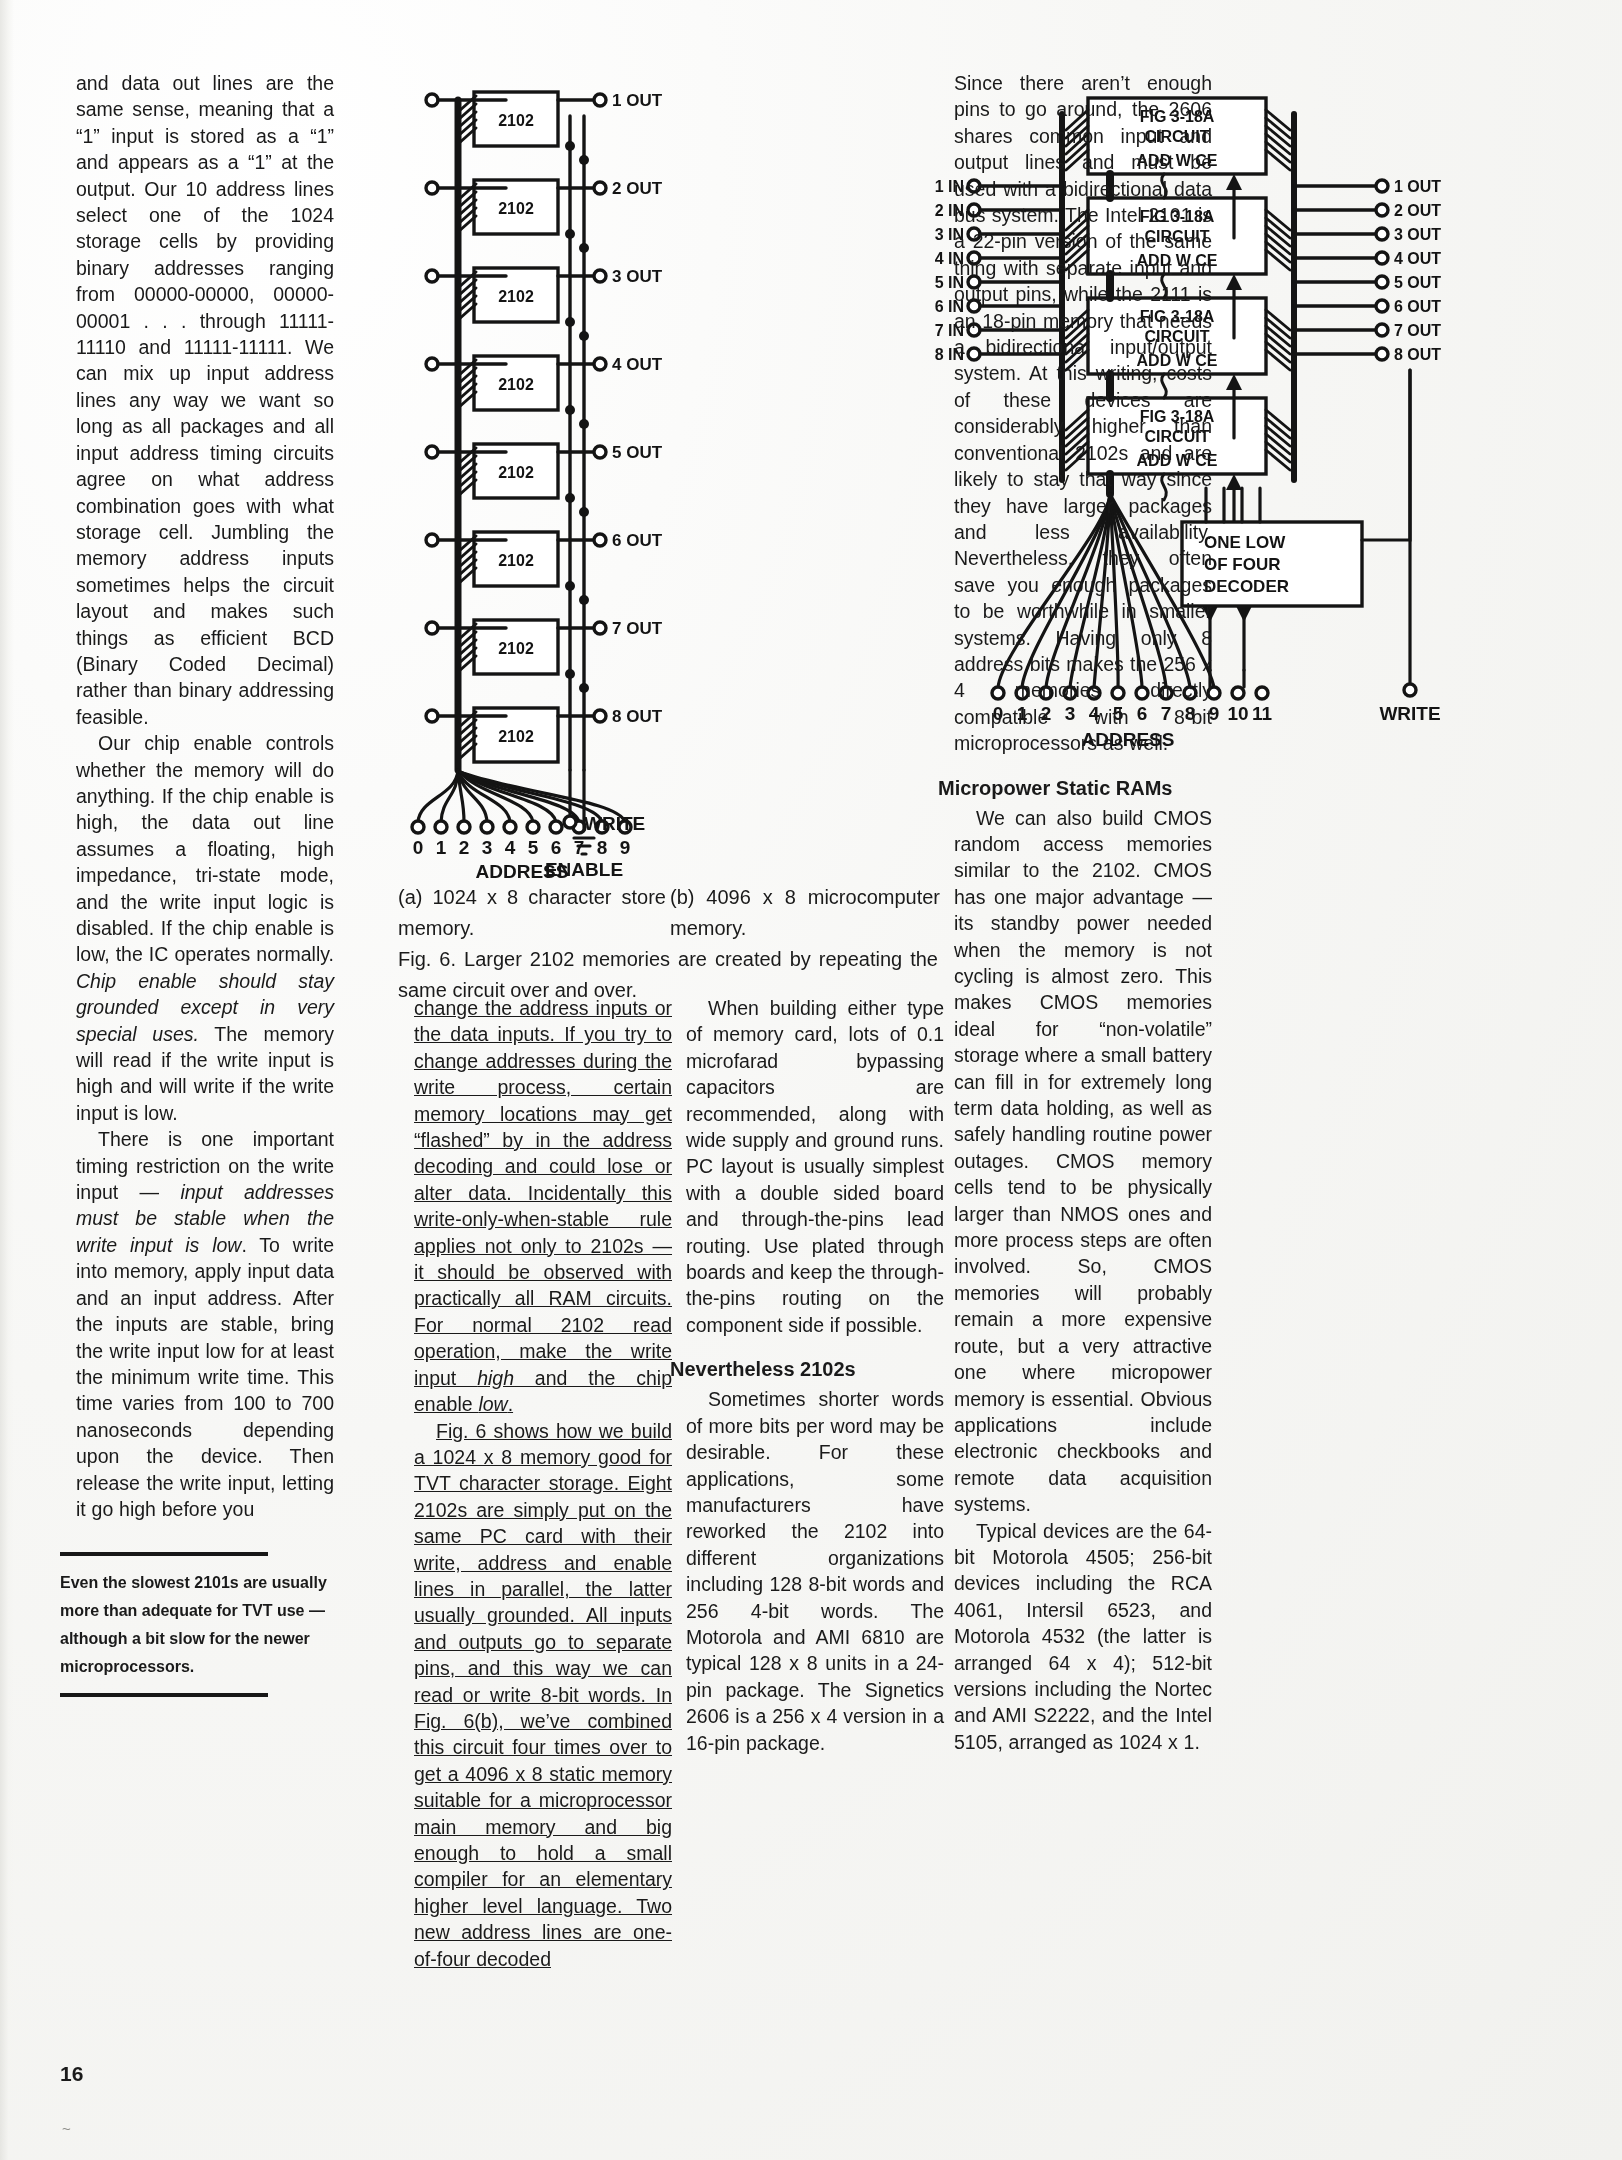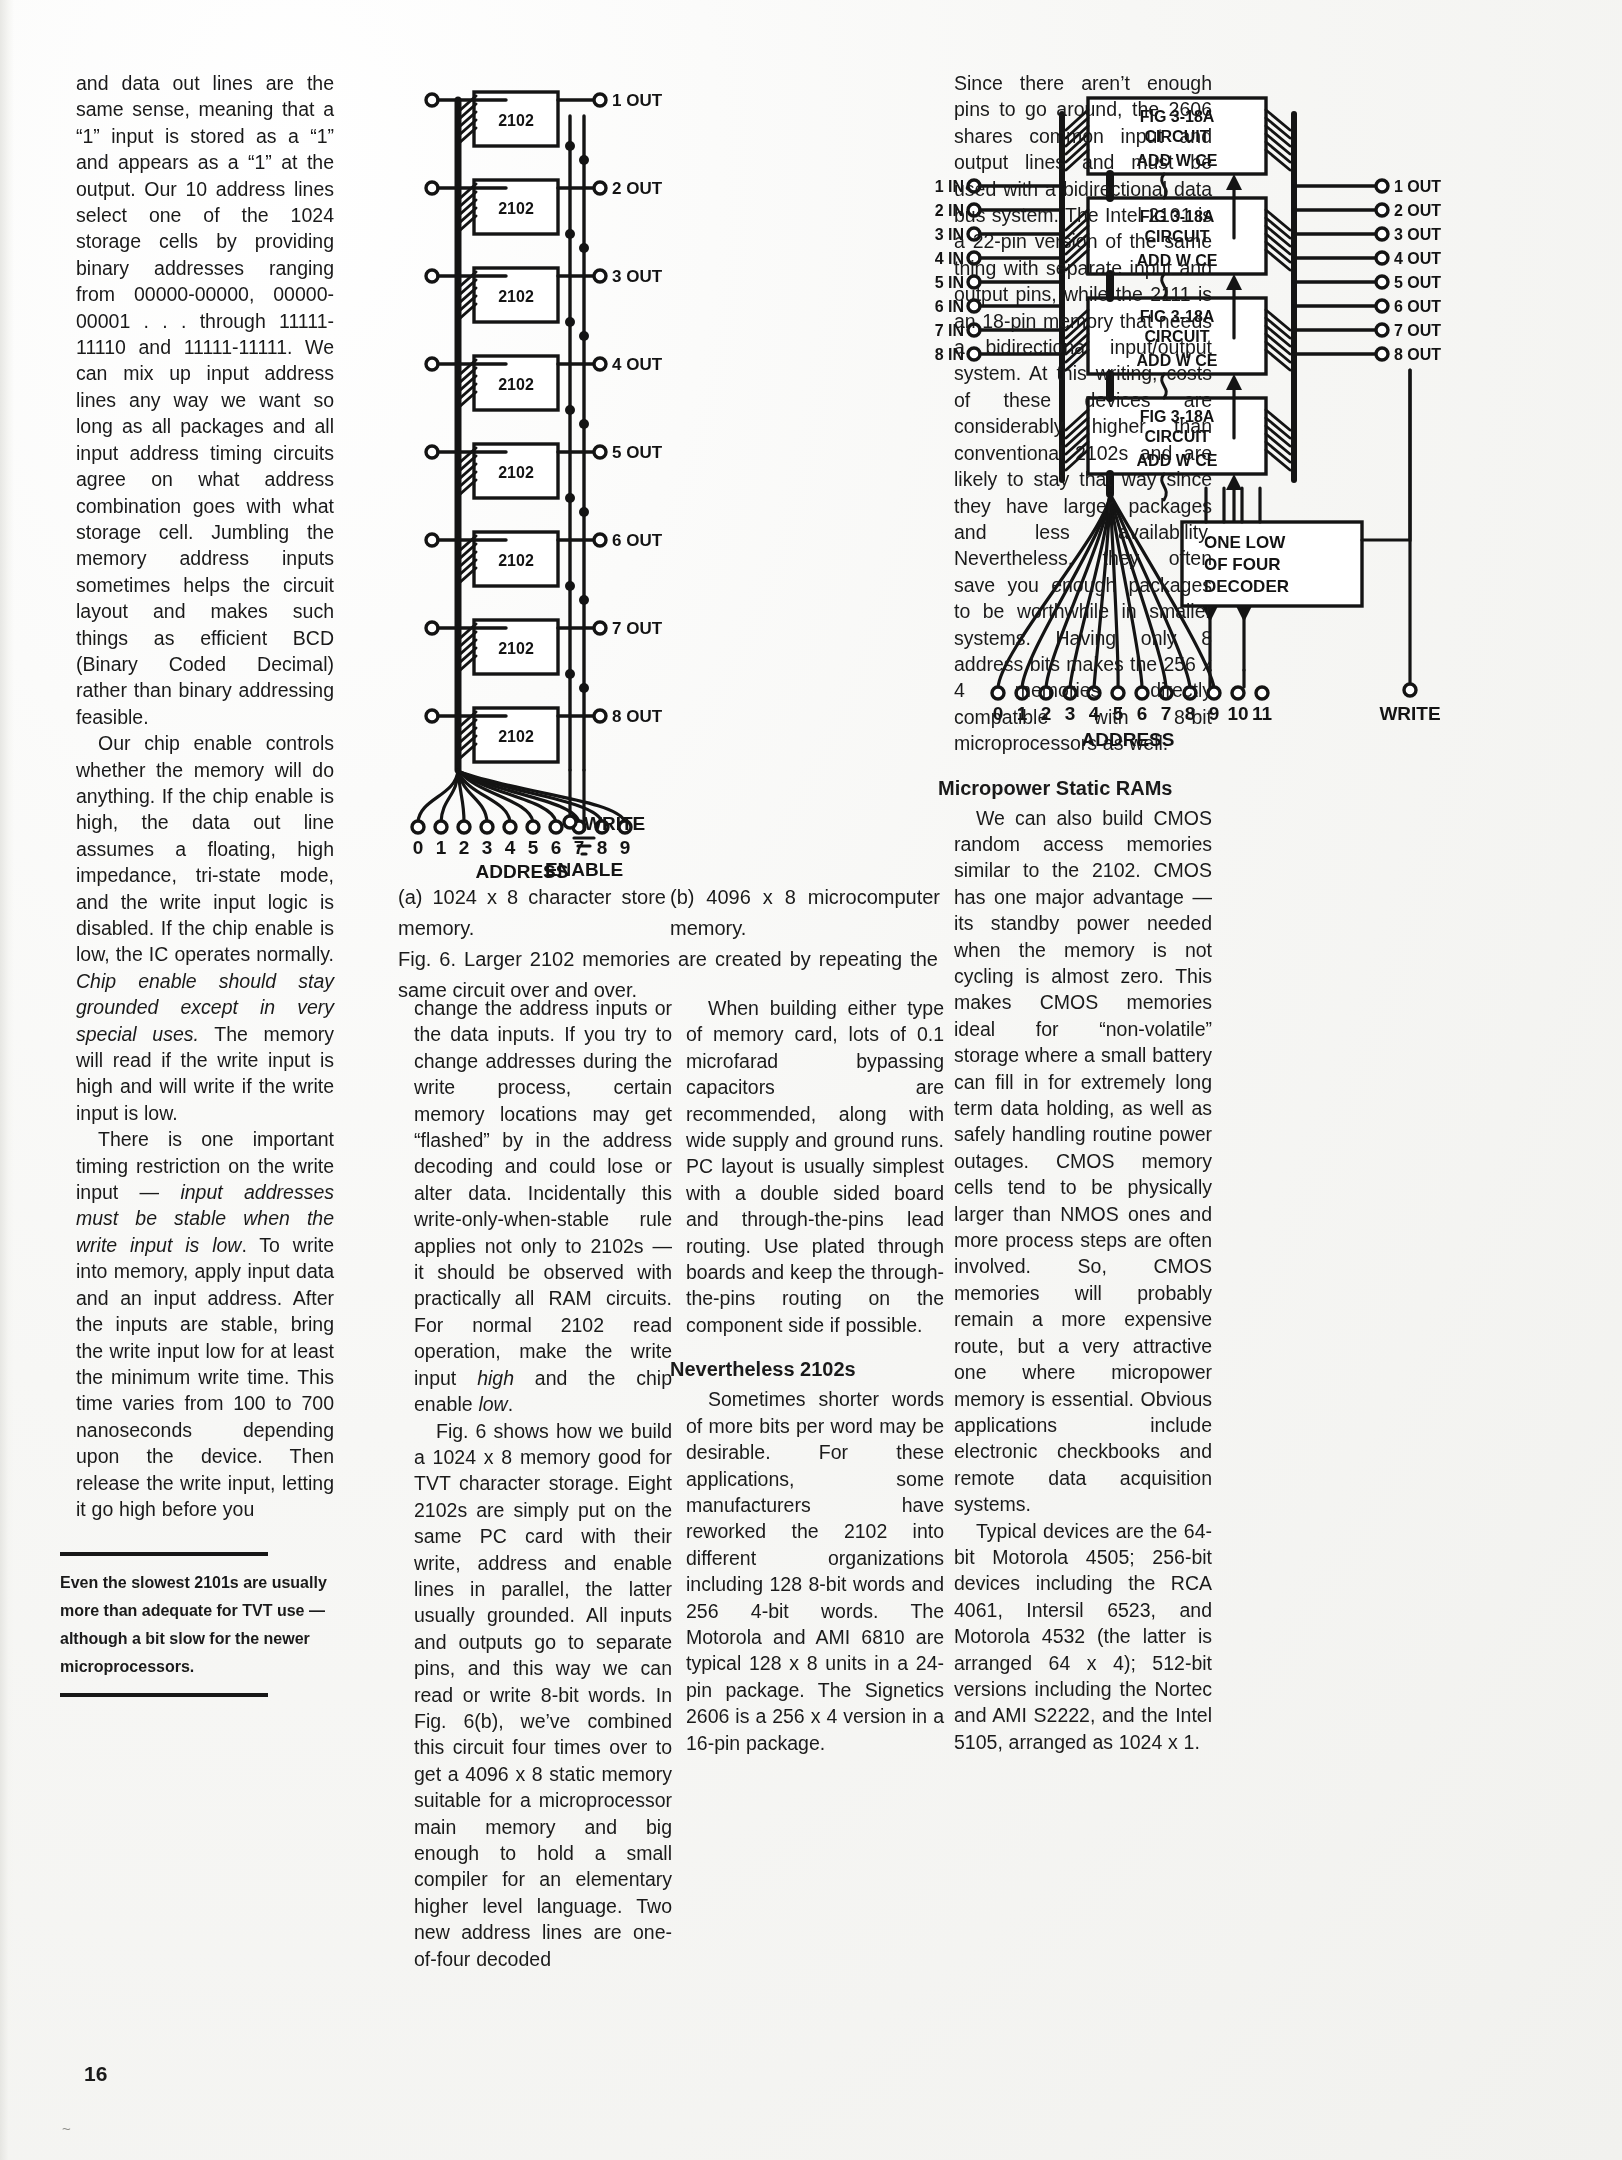--- a/index.html
+++ b/index.html
@@ -85,21 +85,21 @@
   }
   .rule{
     border:0;border-top:4px solid #171717;
     margin:0 0 13px 0;width:208px;
   }
   .rule.bot{margin:12px 0 0 0;}
 
   
   .folio{
     position:absolute;left:60px;top:2062px;
-    font-size:21px;font-weight:bold;margin-left:24px;
+    font-size:21px;font-weight:bold;
   }
   .tick{
     position:absolute;left:62px;top:2120px;
     font-size:15px;color:#8a8a86;
   }
 
   svg{display:block;}
   .nm{
     font-family:"Liberation Sans", sans-serif;
     font-weight:700;
@@ -519,21 +519,21 @@
     <p class="ind">Our chip enable controls whether the memory will do anything. If the chip enable is high, the data out line assumes a floating, high impedance, tri-state mode, and the write input logic is disabled. If the chip enable is low, the IC operates normally. <i>Chip enable should stay grounded except in very special uses.</i> The memory will read if the write input is high and will write if the write input is low.</p>
     <p class="ind">There is one important timing restriction on the write input — <i>input addresses must be stable when the write input is low</i>. To write into memory, apply input data and an input address. After the inputs are stable, bring the write input low for at least the minimum write time. This time varies from 100 to 700 nanoseconds depending upon the device. Then release the write input, letting it go high before you</p>
 
     <div class="pullquote">
       <hr class="rule">
       <div>Even the slowest 2101s are usually more than adequate for TVT use — although a bit slow for the newer microprocessors.</div>
       <hr class="rule bot">
     </div>
   </div>
 
-  <div class="col col2" style="top:925px;">
+  <div class="col col2" style="top:925px;text-decoration:underline;">
     <p>change the address inputs or the data inputs. If you try to change addresses during the write process, certain memory locations may get “flashed” by in the address decoding and could lose or alter data. Incidentally this write-only-when-stable rule applies not only to 2102s — it should be observed with practically all RAM circuits. For normal 2102 read operation, make the write input <i>high</i> and the chip enable <i>low</i>.</p>
     <p class="ind">Fig. 6 shows how we build a 1024 x 8 memory good for TVT character storage. Eight 2102s are simply put on the same PC card with their write, address and enable lines in parallel, the latter usually grounded. All inputs and outputs go to separate pins, and this way we can read or write 8-bit words. In Fig. 6(b), we’ve combined this circuit four times over to get a 4096 x 8 static memory suitable for a microprocessor main memory and big enough to hold a small compiler for an elementary higher level language. Two new address lines are one-of-four decoded</p>
   </div>
 
   <div class="col col3" style="top:925px;">
     <p class="ind">When building either type of memory card, lots of 0.1 microfarad bypassing capacitors are recommended, along with wide supply and ground runs. PC layout is usually simplest with a double sided board and through-the-pins lead routing. Use plated through boards and keep the through-the-pins routing on the component side if possible.</p>
     <h3>Nevertheless 2102s</h3>
     <p class="ind">Sometimes shorter words of more bits per word may be desirable. For these applications, some manufacturers have reworked the 2102 into different organizations including 128 8-bit words and 256 4-bit words. The Motorola and AMI 6810 are typical 128 x 8 units in a 24-pin package. The Signetics 2606 is a 256 x 4 version in a 16-pin package.</p>
   </div>
 

